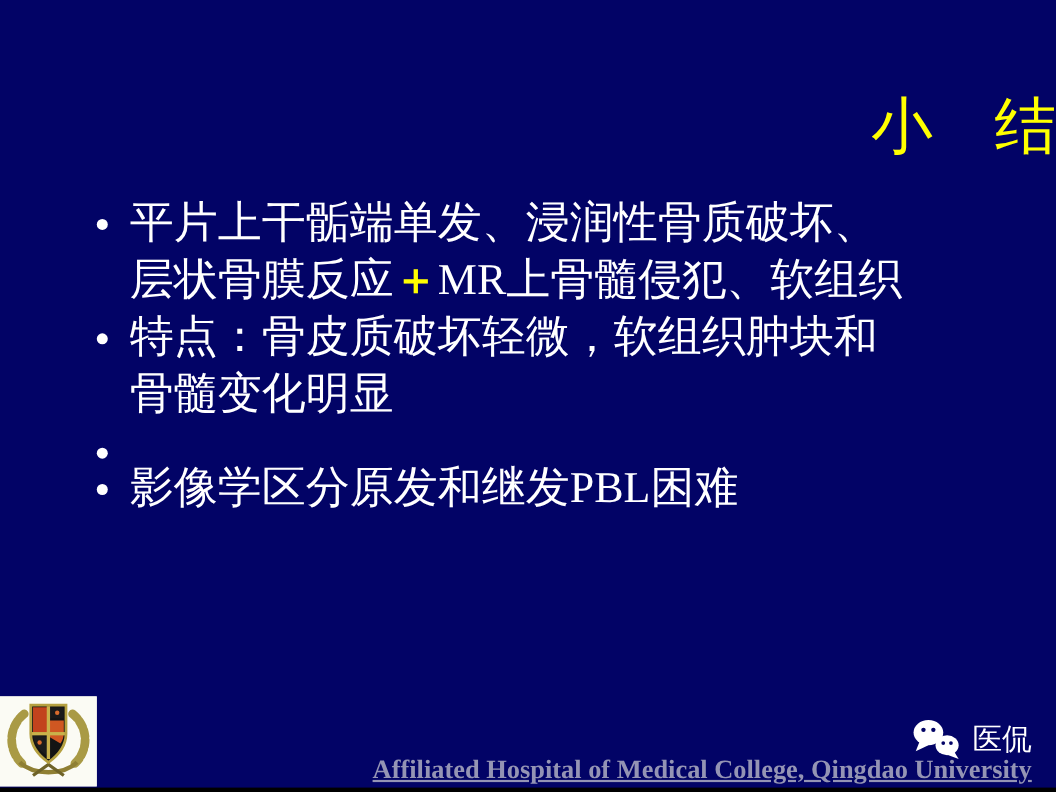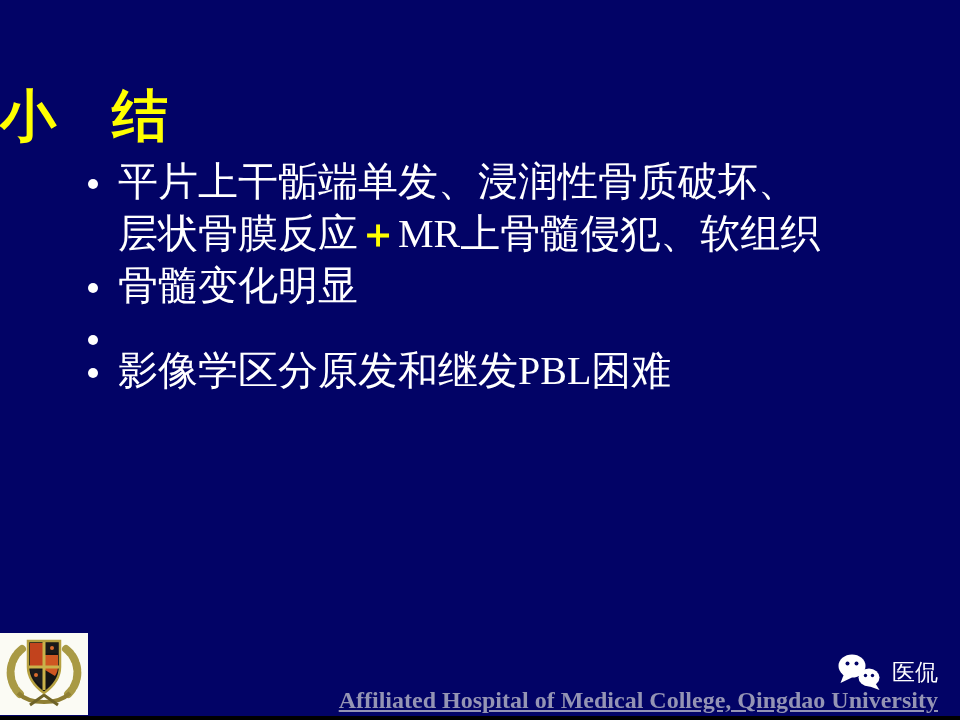--- a/index.html
+++ b/index.html
@@ -12,27 +12,27 @@
   html,body{margin:0;padding:0;background:#111;}
   .slide{
     position:relative;
     width:960px;height:720px;
     background:var(--bg);
     overflow:hidden;
     font-family:"Liberation Serif","DejaVu Serif",serif;
   }
   .title{
     position:absolute;top:86px;left:0;width:100%;
-    text-align:left;
+    text-align:right;
     color:var(--title-color);
-    font-size:56px;font-weight:bold;
+    font-size:56px;font-weight:normal;
     margin:0;line-height:1.1;
   }
   .bullets{
-    position:absolute;left:88px;top:156px;width:800px;
+    position:absolute;left:88px;top:176px;width:800px;
     list-style:none;margin:0;padding:0;
   }
   .bullets li{display:flex;align-items:flex-start;}
   .dot{
     flex:none;width:10px;height:10px;border-radius:50%;
     background:var(--body-color);
     margin-top:23px;margin-right:20px;
   }
   .content{
     color:var(--body-color);
@@ -41,21 +41,21 @@
   .content .hl{color:var(--highlight-color);font-weight:bold;}
   .logo-box{
     position:absolute;left:0;top:633px;width:88px;height:82px;
     background:#fbfbf4;
   }
   .wechat-badge{
     position:absolute;right:22px;top:652px;
     display:flex;align-items:center;gap:9px;
   }
   .wechat-name{
-    color:#ffffff;font-size:23px;
+    color:#ffffff;font-size:27px;
     font-family:Liberation Mono, monospace;
   }
   .footer-link{
     position:absolute;right:22px;bottom:6px;
     color:var(--footer-color);
     font-size:24px;font-weight:bold;
     font-family:"Liberation Serif","DejaVu Serif",serif;
     white-space:nowrap;
   }
   .bottom-strip{
@@ -74,20 +74,21 @@
       <li>
         <span class="dot"></span>
         <div class="content">
           <div class="line"><span>平片上干骺端单发、浸润性骨质破坏、</span></div>
           <div class="line"><span>层状骨膜反应</span><span class="hl">＋</span><span>MR上骨髓侵犯、软组织</span></div>
         </div>
       </li>
       <li>
         <span class="dot"></span>
         <div class="content">
+          <div class="line"><span>特点：骨皮质破坏轻微，软组织肿块和</span></div>
           <div class="line"><span>骨髓变化明显</span></div>
         </div>
       </li>
       <li>
         <span class="dot"></span>
         <div class="content">
         </div>
       </li>
       <li>
         <span class="dot"></span>

